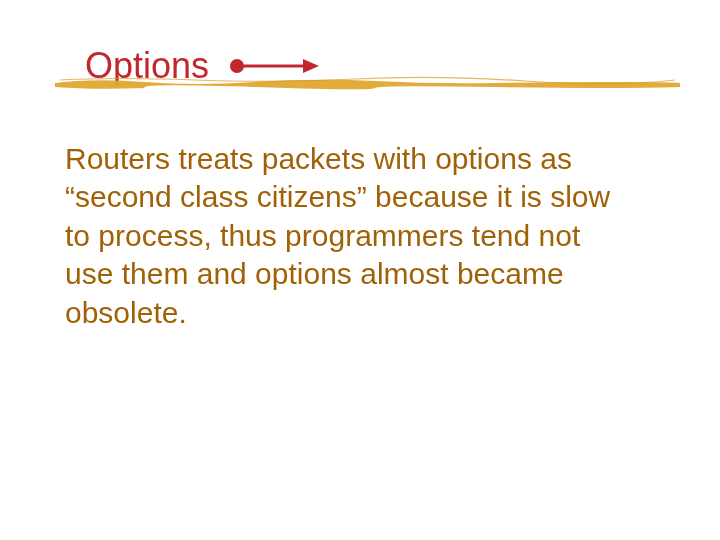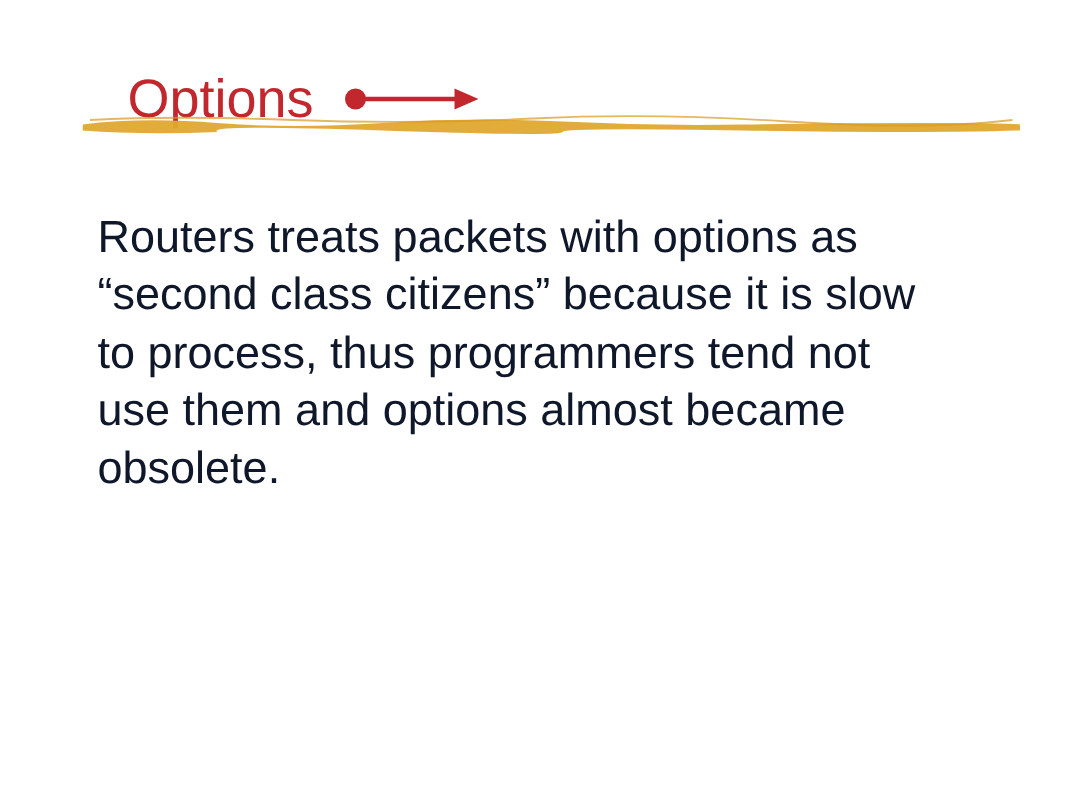--- a/index.html
+++ b/index.html
@@ -51,21 +51,21 @@
   .underline svg {
     width: 100%;
     height: 100%;
     display: block;
   }
   .body {
     position: absolute;
     top: 140px;
     left: 65px;
     right: 90px;
-    color: #0f172a;
+    color: #a16207;
     font-size: 30px;
     line-height: 1.28;
     font-weight: 400;
   }
 </style>
 </head>
 <body>
 
 <div class="slide">
 

